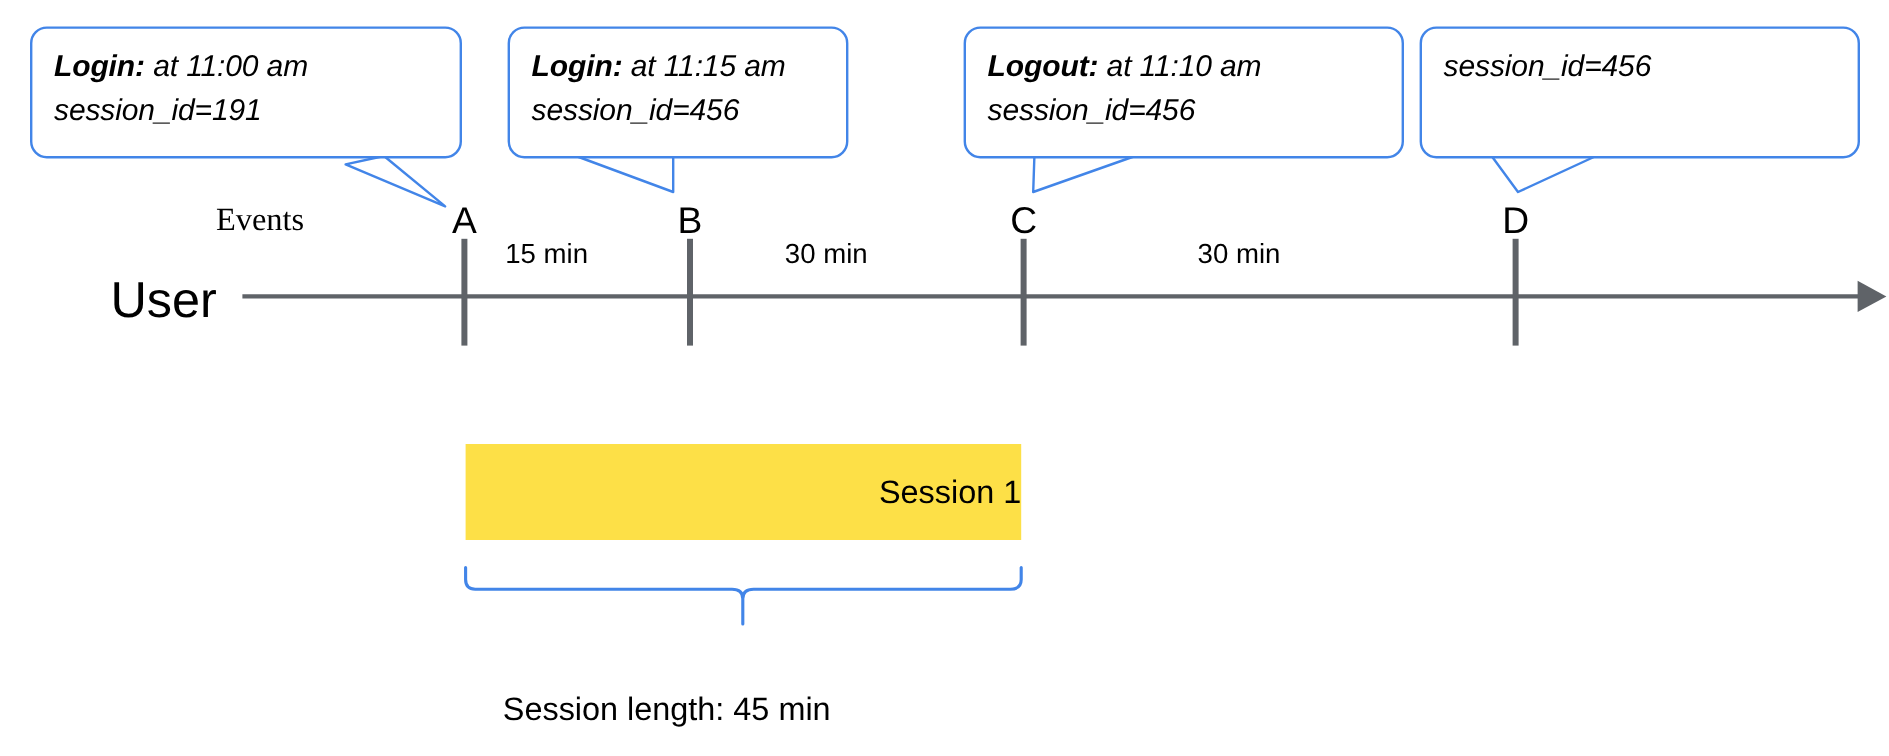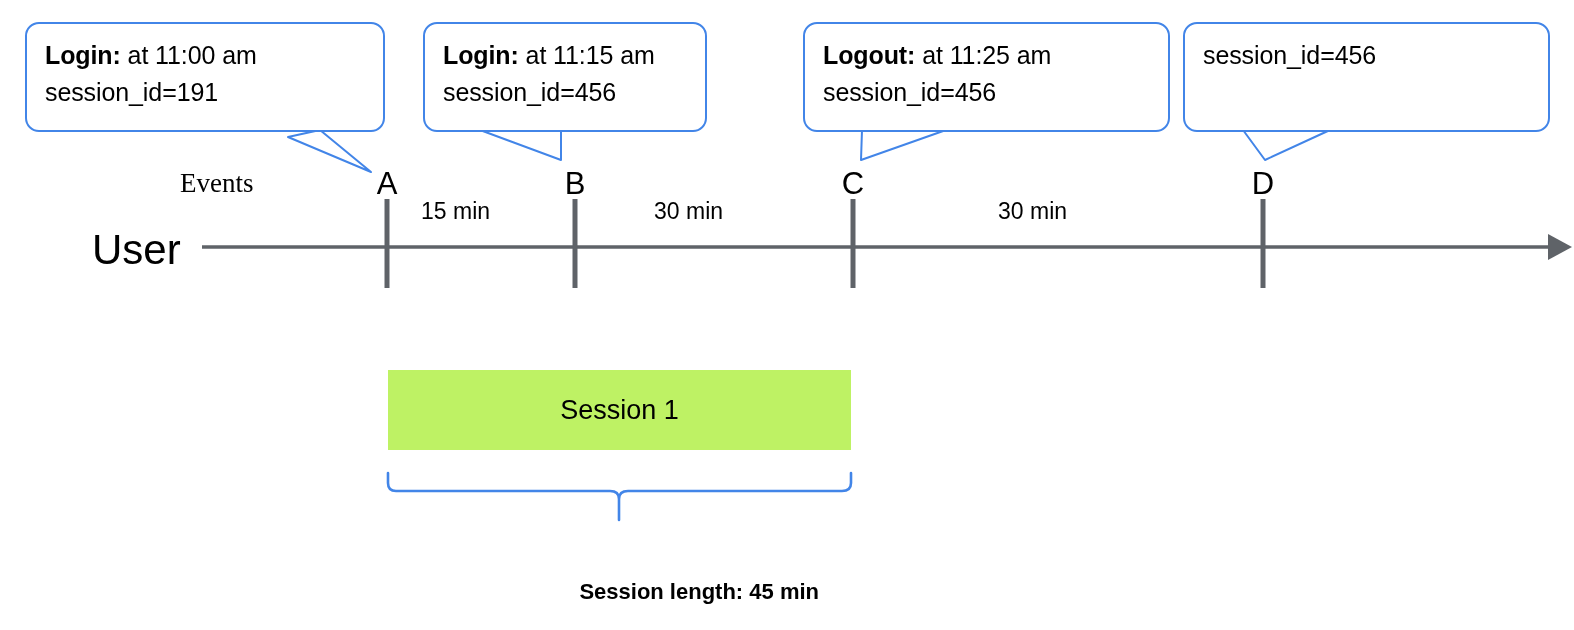--- a/index.html
+++ b/index.html
@@ -27,20 +27,21 @@
   }
 
   
   .callout {
     position: absolute;
     box-sizing: border-box;
     border: 2px solid #4285e8;
     border-radius: 14px;
     background: #ffffff;
     padding: 13px 18px 0 18px;
+    font-style: italic;
   }
   .callout-line {
     font-size: 25px;
     line-height: 37px;
     color: #000000;
     white-space: nowrap;
     letter-spacing: -0.1px;
   }
   .callout-line .lead {
     font-weight: bold;
@@ -67,38 +68,37 @@
   }
   .interval-label {
     font-size: 23px;
     line-height: 23px;
     text-align: left;
   }
 
   
   .session-bar {
     position: absolute;
-    background: #bef264;
+    background: #fde047;
     display: flex;
     align-items: center;
-    justify-content: center;
+    justify-content: flex-end;
   }
   .session-bar-label {
     font-size: 27px;
     line-height: 27px;
     color: #000000;
   }
   .session-length {
     position: absolute;
-    font-size: 22px;
+    font-size: 27px;
     line-height: 27px;
     color: #000000;
     white-space: nowrap;
-    text-align: right;
-    font-weight: bold;
+    text-align: left;
   }
 </style>
 </head>
 <body>
 
 <div id="canvas">
 
   <svg id="vector-layer" viewBox="0 0 1574 630" xmlns="http://www.w3.org/2000/svg">
 
     <path d="M 320 130 L 288 137 L 371 172 Z" fill="#ffffff" stroke="#4285e8" stroke-width="2" stroke-linejoin="round"></path>
@@ -136,21 +136,21 @@
 
   <div class="callout" style="left:423px; top:22px; width:284px; height:110px;">
     <div class="callout-line">
       <span class="lead">Login:</span><span> at 11:15 am</span>
     </div>
     <div class="callout-line">session_id=456</div>
   </div>
 
   <div class="callout" style="left:803px; top:22px; width:367px; height:110px;">
     <div class="callout-line">
-      <span class="lead">Logout:</span><span> at 11:25 am</span>
+      <span class="lead">Logout:</span><span> at 11:10 am</span>
     </div>
     <div class="callout-line">session_id=456</div>
   </div>
 
   <div class="callout" style="left:1183px; top:22px; width:367px; height:110px;">
     <div class="callout-line">session_id=456</div>
   </div>
 
   <div class="axis-label lane-title" style="left:92px; top:233px;">User</div>
 

